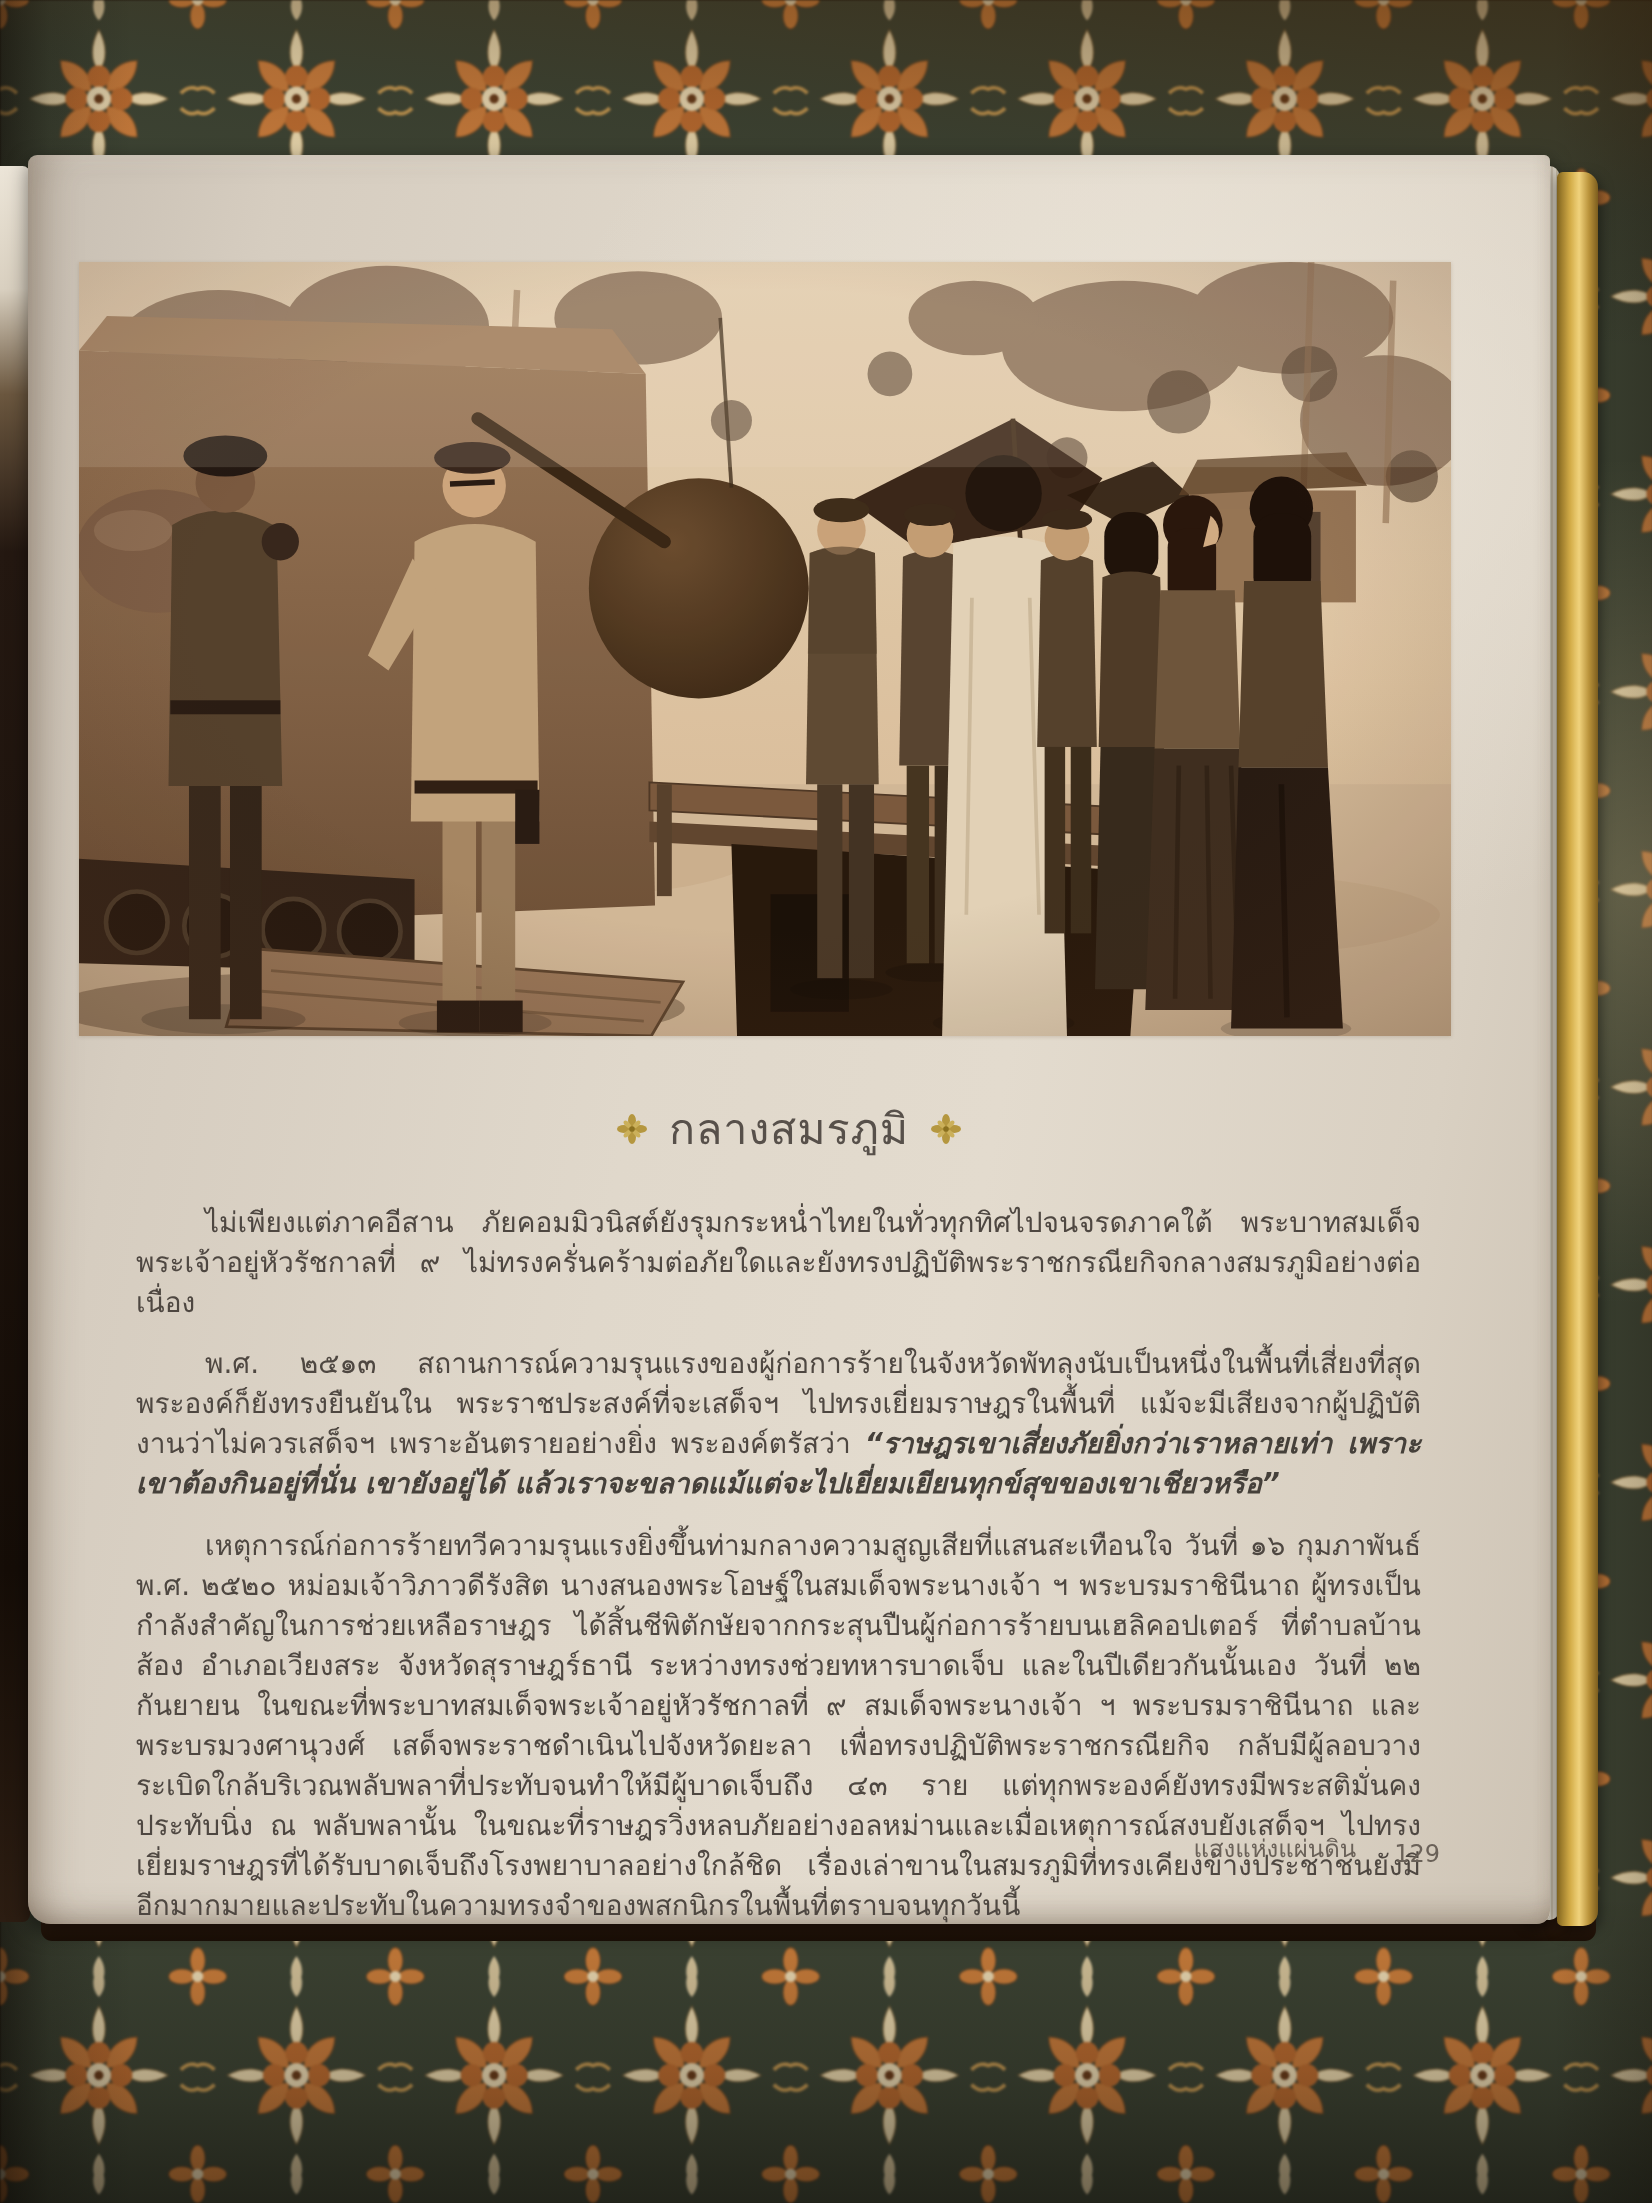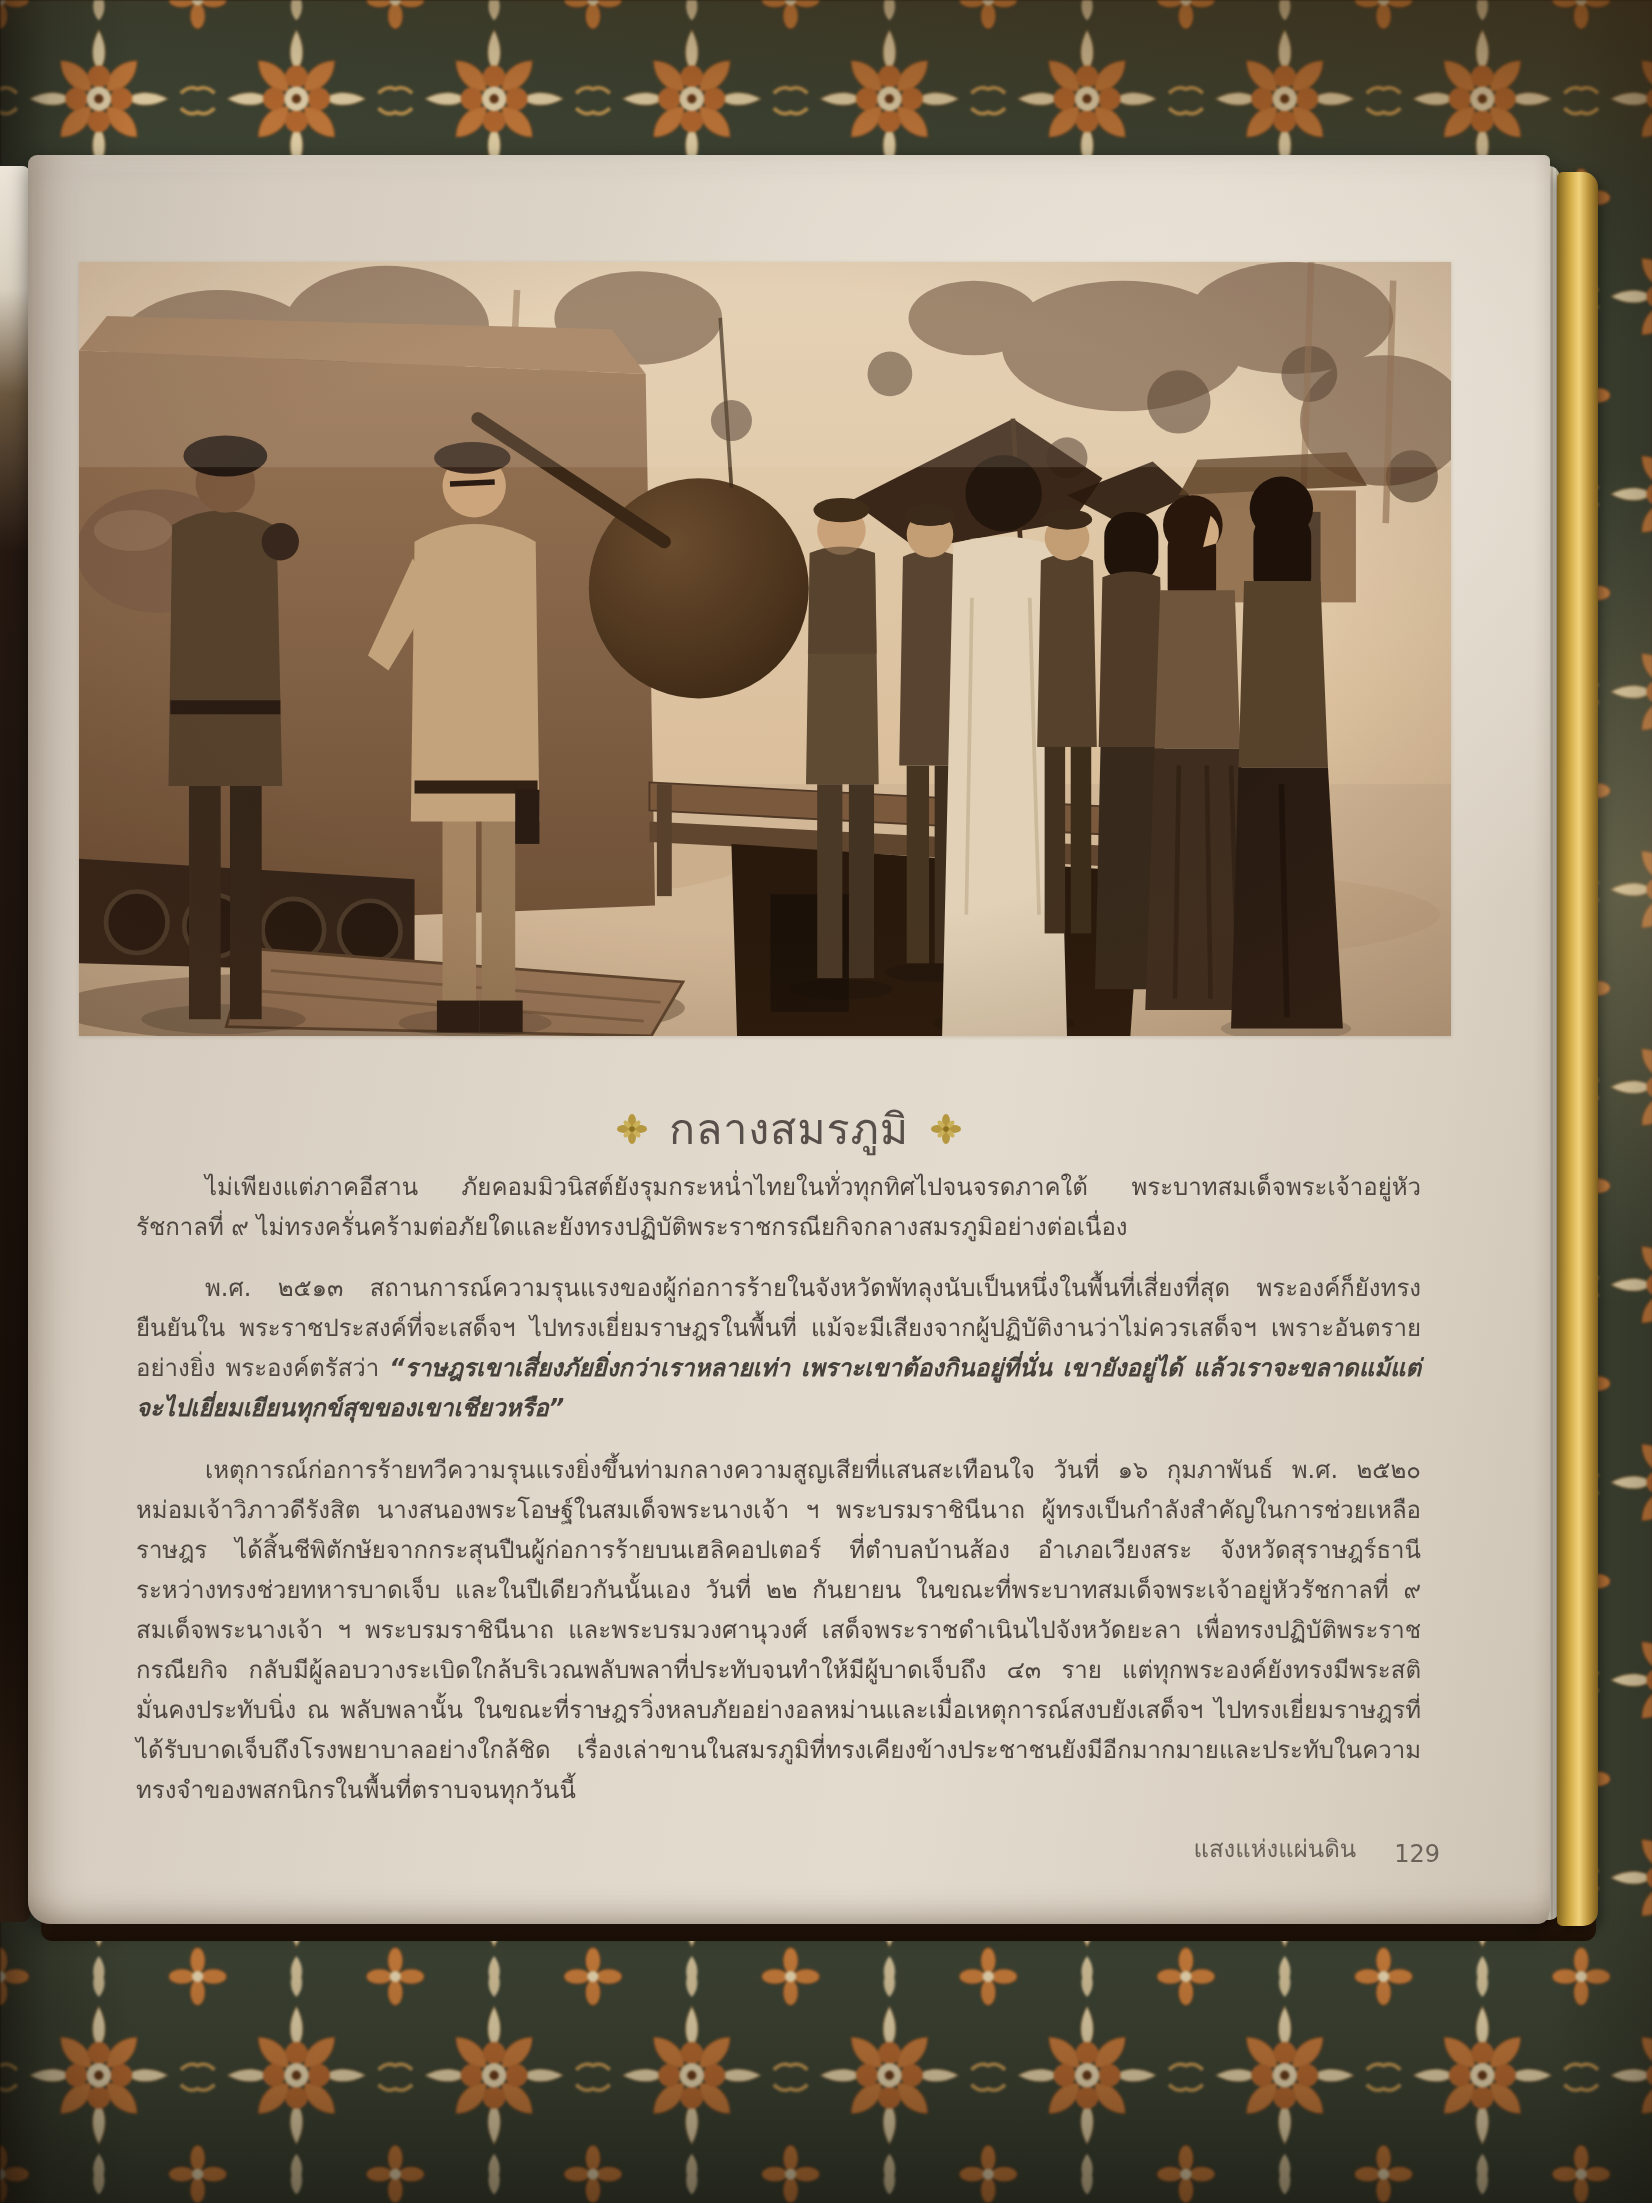--- a/index.html
+++ b/index.html
@@ -35,22 +35,22 @@
                  inset 0 -24px 32px -18.6px rgba(80,60,40,.34),
                  inset 0 13px 22.4px -15px rgba(255,252,244,.6),
                  0 7.5px 20.5px rgba(0,0,0,.5); padding-left: 19px;}
   .photo{position:absolute;left:51px;top:107px;width:1372px;height:774px;display:block;
      box-shadow:0 0.9px 3.7px rgba(90,60,30,.18);}
   
   .title-row{position:absolute;left:0;top:940px;width:100%;display:flex;align-items:center;justify-content:center;gap:22.4px;}
   .title{margin:0;font-size:43px;font-weight:500;color:#57504a;letter-spacing:0.9px;}
   .orn{width:30px;height:30px;display:block;}
   
-  .text-block{position:absolute;left:108px;top:1012px;width:1285px;
-     font-size:24px;line-height:40px;color:#4e4741;text-align:justify;}
+  .text-block{position:absolute;left:108px;top:1048px;width:1285px;
+     font-size:28px;line-height:40px;color:#4e4741;text-align:justify;}
   .text-block p{margin:0 0 21.4px 0;text-indent:69px;}
   .quote{font-weight:bold;font-style:italic;color:#45403a;}
   
   .footer{position:absolute;top:1674px;right:110px;font-size:24px;color:#6a6158;
      display:flex;gap:38px;align-items:flex-end;}
 </style>
 </head>
 <body>
 
 <div class="stage">

